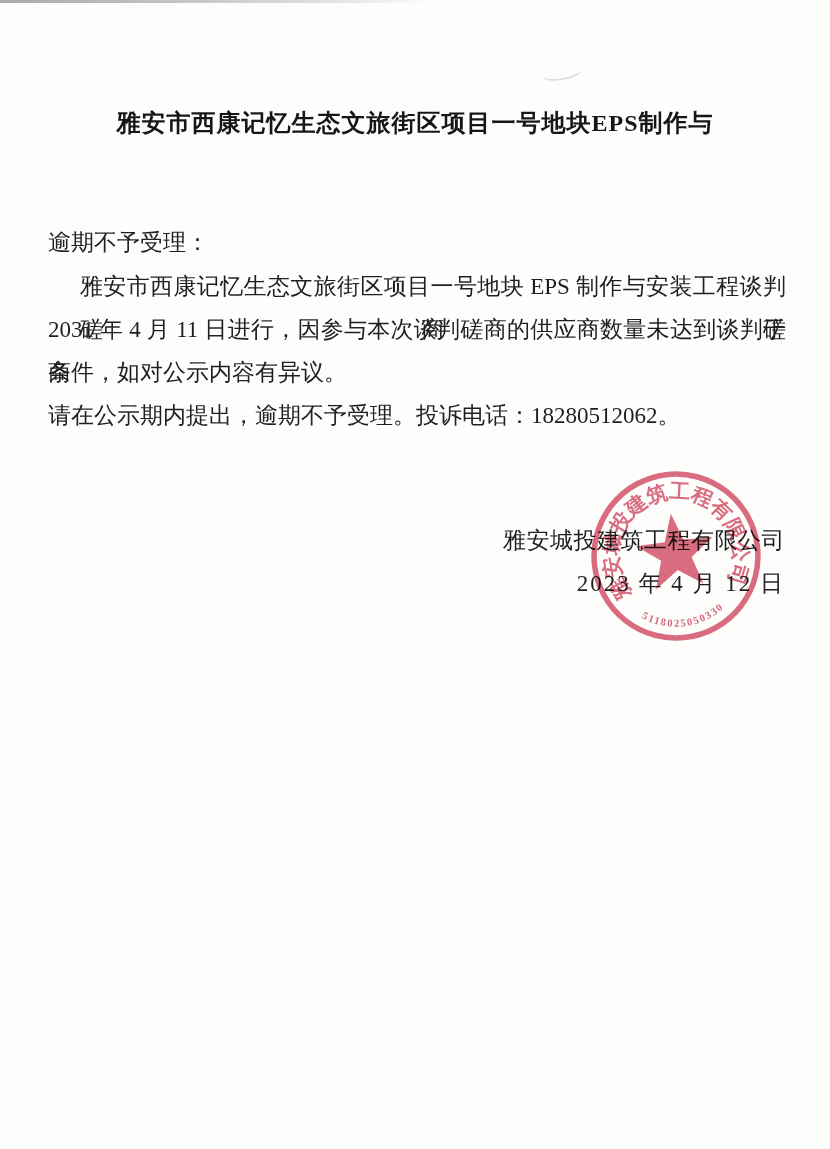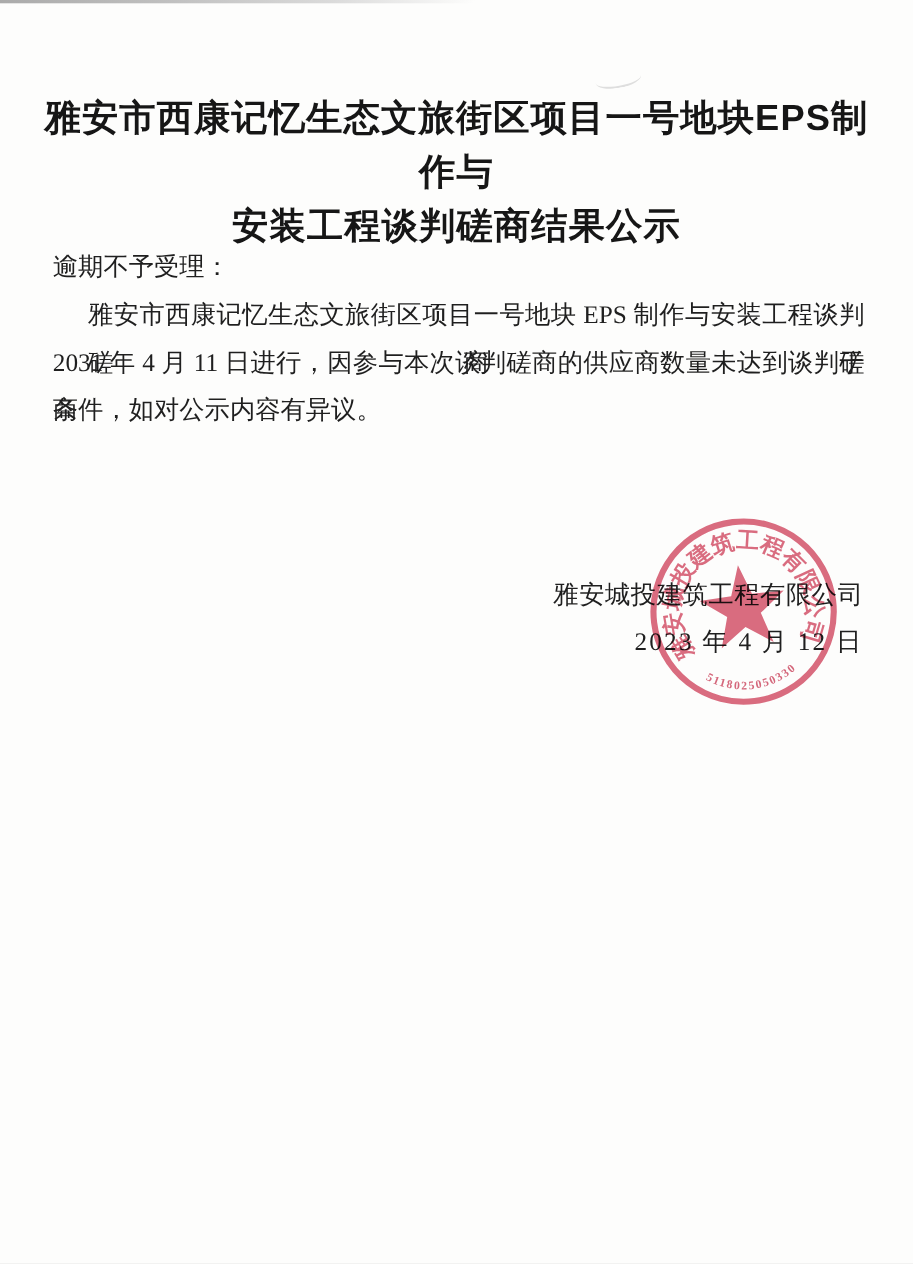--- a/index.html
+++ b/index.html
@@ -30,25 +30,25 @@
     border-bottom: 2px solid #c6c6c6;
     border-radius: 50%;
     opacity: .55;
     transform: rotate(-10deg);
   }
 
   
   .title {
     position: absolute;
     left: 40px; right: 40px; top: 82px;
-    margin: 0;
+    margin: 17px;
     text-align: center;
-    font-family: Liberation Sans, sans-serif;
+    font-family: Liberation Serif, serif;
     font-weight: 700;
-    font-size: 33px;
+    font-size: 24px;
     line-height: 49px;
     color: #161616;
     letter-spacing: 1px;
   }
 
   
   .salutation {
     position: absolute;
     left: 48px; top: 221px;
     height: 43px; line-height: 43px;
@@ -104,29 +104,29 @@
 </head>
 <body>
 
 <div class="page">
 
   <div class="artifact-topline"></div>
   <div class="artifact-smudge"></div>
 
   <h1 class="title">
     <div>雅安市西康记忆生态文旅街区项目一号地块EPS制作与</div>
-    <div>安装工程谈判磋商结果公示</div>
   </h1>
 
   <div class="salutation">逾期不予受理：</div>
 
   <div class="body-block">
     <div class="bline justify indent1">雅安市西康记忆生态文旅街区项目一号地块 EPS 制作与安装工程谈判磋商于</div>
     <div class="bline justify">2031 年 4 月 11 日进行，因参与本次谈判磋商的供应商数量未达到谈判磋商</div>
     <div class="bline">条件，如对公示内容有异议。</div>
+    <div class="bline">请在公示期内提出，逾期不予受理。投诉电话：18280512062。</div>
   </div>
 
   <div class="signature">
     <div class="sig-company">雅安城投建筑工程有限公司</div>
     <div class="sig-date">2023 年 4 月 12 日</div>
   </div>
 
   <div class="seal">
     <svg viewBox="0 0 170 170" xmlns="http://www.w3.org/2000/svg">
       <defs>

